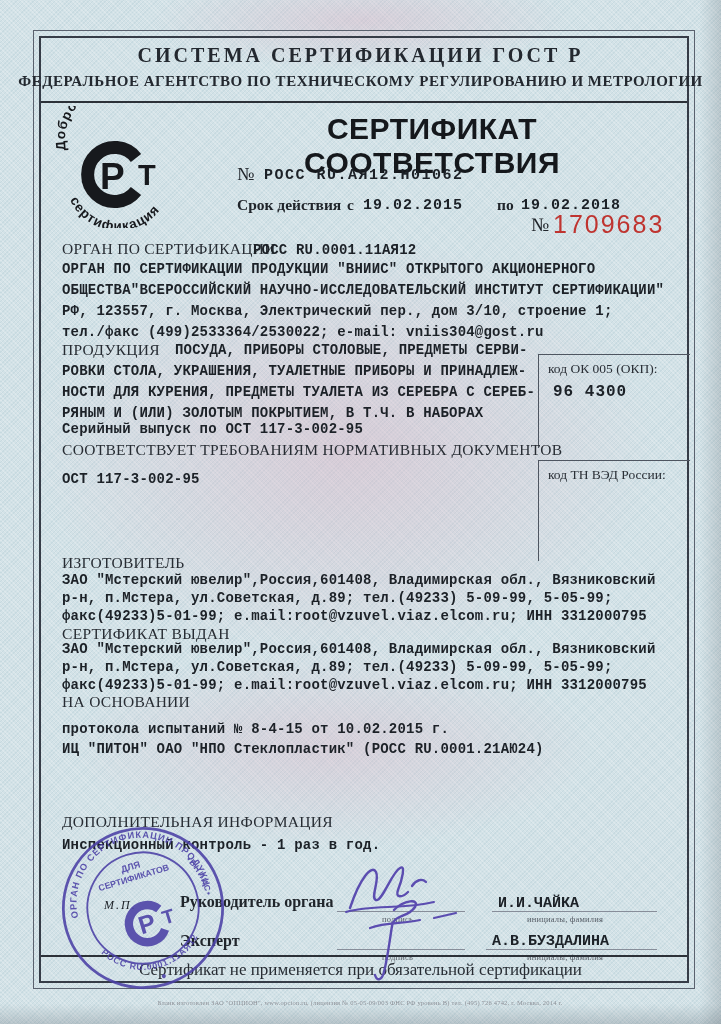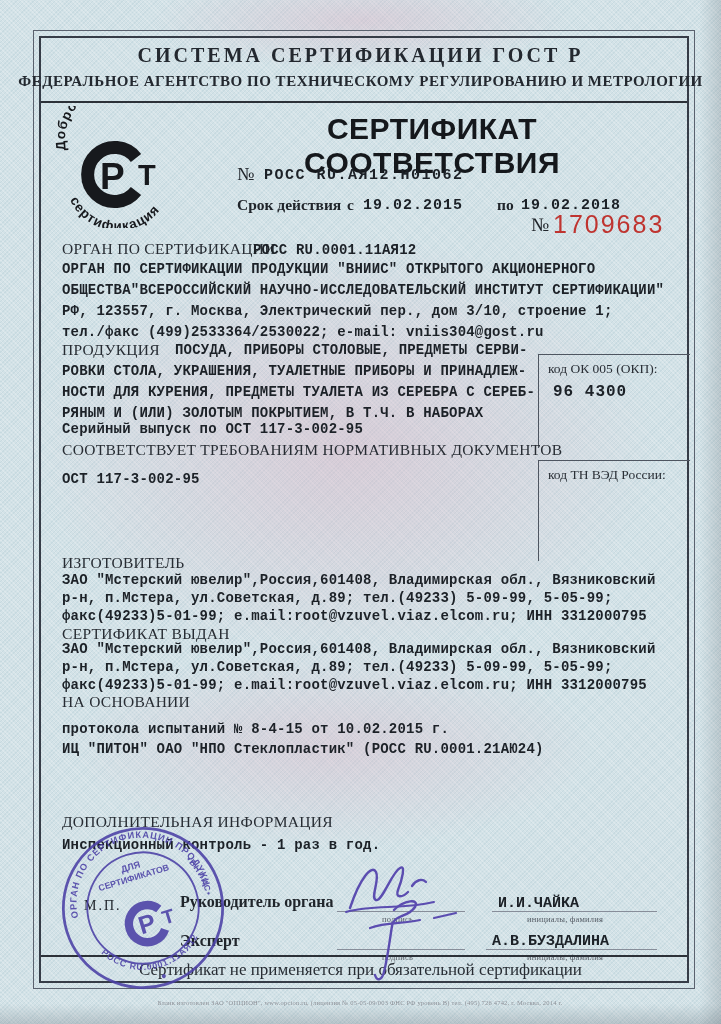--- a/index.html
+++ b/index.html
@@ -131,21 +131,21 @@
   <div class="abs mono m14" style="left:62px;top:659px;">р-н, п.Мстера, ул.Советская, д.89; тел.(49233) 5-09-99, 5-05-99;</div>
   <div class="abs mono m14" style="left:62px;top:677px;">факс(49233)5-01-99; e.mail:root@vzuvel.viaz.elcom.ru; ИНН 3312000795</div>
 
   <div class="abs serif label" style="left:62px;top:693px;">НА ОСНОВАНИИ</div>
   <div class="abs mono m14" style="left:62px;top:721px;">протокола испытаний № 8-4-15 от 10.02.2015 г.</div>
   <div class="abs mono m14" style="left:62px;top:741px;">ИЦ "ПИТОН" ОАО "НПО Стеклопластик" (РОСС RU.0001.21АЮ24)</div>
 
   <div class="abs serif label" style="left:62px;top:813px;">ДОПОЛНИТЕЛЬНАЯ ИНФОРМАЦИЯ</div>
   <div class="abs mono m14" style="left:62px;top:837px;">Инспекционный контроль - 1 раз в год.</div>
 
-  <div class="abs serif" style="left:84px;top:898px;font-size:14px;letter-spacing:2px;z-index:1;">М.П.</div>
+  <div class="abs serif" style="left:104px;top:898px;font-size:12px;letter-spacing:2px;z-index:1;font-style:italic;">М.П.</div>
 
   <div class="stamp-wrap">
     <svg width="176" height="176" viewBox="0 0 190 190">
       <defs>
         <path id="st-top" d="M 25,89 A 70,70 0 1 1 165,89"></path>
         <path id="st-bot" d="M 31,112 A 66,66 0 0 0 159,112"></path>
         <path id="st-side" d="M 148,50 A 70,70 0 0 1 152,135"></path>
       </defs>
       <circle cx="95" cy="95" r="86" fill="none" stroke="#4b40a6" stroke-width="3"></circle>
       <circle cx="95" cy="95" r="60" fill="none" stroke="#4b40a6" stroke-width="2"></circle>

